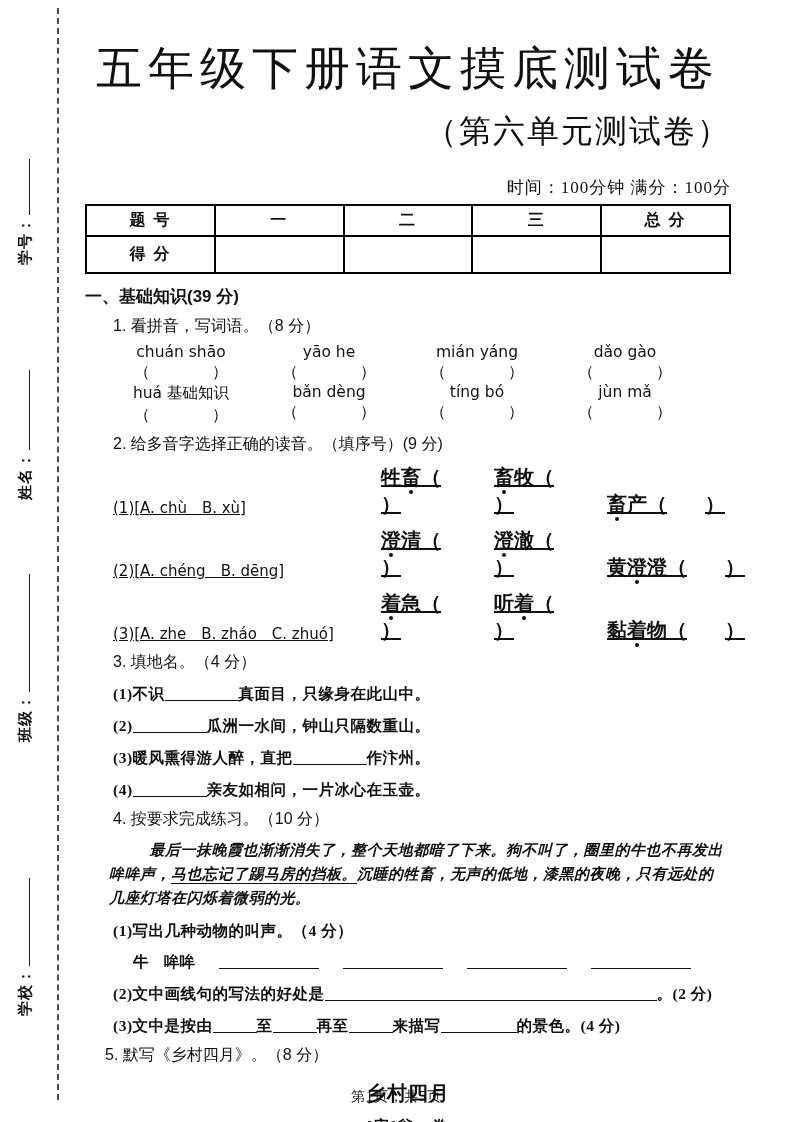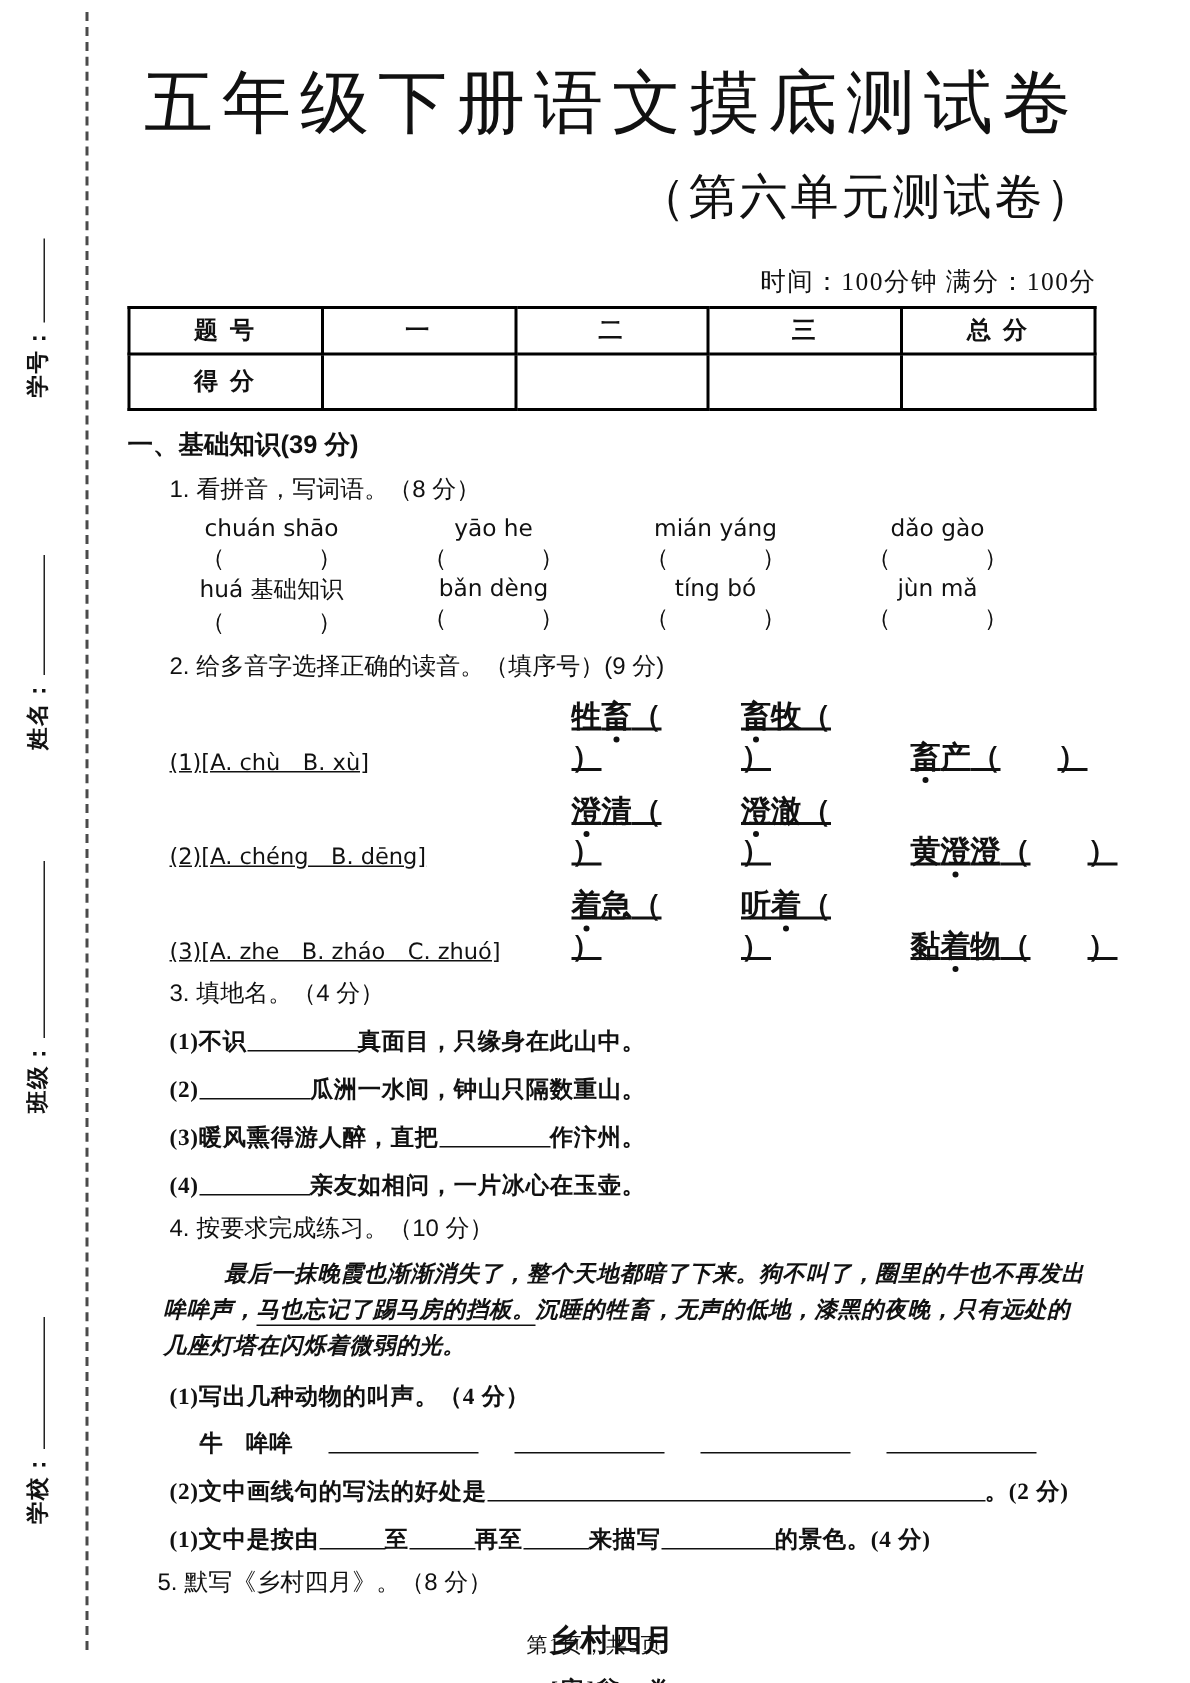--- a/index.html
+++ b/index.html
@@ -245,21 +245,21 @@
 
   <div class="q-title">4. 按要求完成练习。（10 分）</div>
   <p class="passage">
     <span>最后一抹晚霞也渐渐消失了，整个天地都暗了下来。狗不叫了，圈里的牛也不再发出哞哞声，</span><span class="ul">马也忘记了踢马房的挡板。</span><span>沉睡的牲畜，无声的低地，漆黑的夜晚，只有远处的几座灯塔在闪烁着微弱的光。</span>
   </p>
   <div class="fill-line">(1)写出几种动物的叫声。（4 分）</div>
   <div class="animal-row">
     <span>牛　哞哞</span><span class="blank w100"></span><span class="blank w100"></span><span class="blank w100"></span><span class="blank w100"></span>
   </div>
   <div class="fill-line"><span>(2)文中画线句的写法的好处是</span><span class="blank w330"></span><span>。(2 分)</span></div>
-  <div class="fill-line"><span>(1)文中是按由</span><span class="blank w45"></span><span>至</span><span class="blank w45"></span><span>再至</span><span class="blank w45"></span><span>来描写</span><span class="blank w75"></span><span>的景色。(4 分)</span></div>
+  <div class="fill-line"><span>(3)文中是按由</span><span class="blank w45"></span><span>至</span><span class="blank w45"></span><span>再至</span><span class="blank w45"></span><span>来描写</span><span class="blank w75"></span><span>的景色。(4 分)</span></div>
 
   <div class="q-title" style="margin-left:20px">5. 默写《乡村四月》。（8 分）</div>
   <div class="poem-title">乡村四月</div>
   <div class="poem-author">[宋]翁　卷</div>
   <div class="poem-line"><span class="blank w255"></span><span>，</span><span class="blank w230"></span><span>。</span></div>
   <div class="poem-line"><span class="blank w255"></span><span>，</span><span class="blank w230"></span><span>。</span></div>
 
 </div>
 
 <div class="page-footer">第1页，共5页</div>

